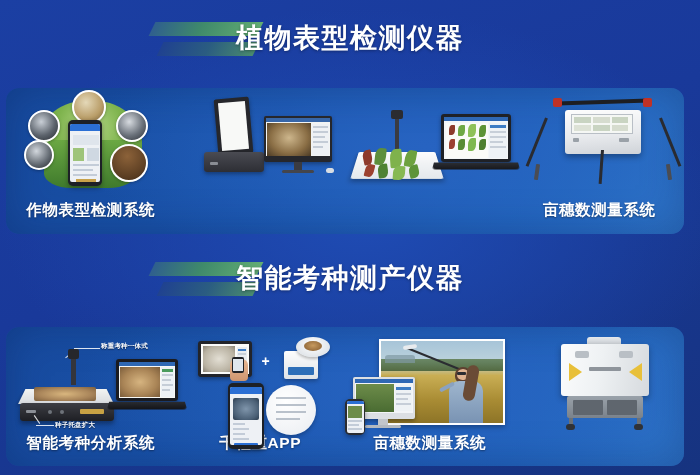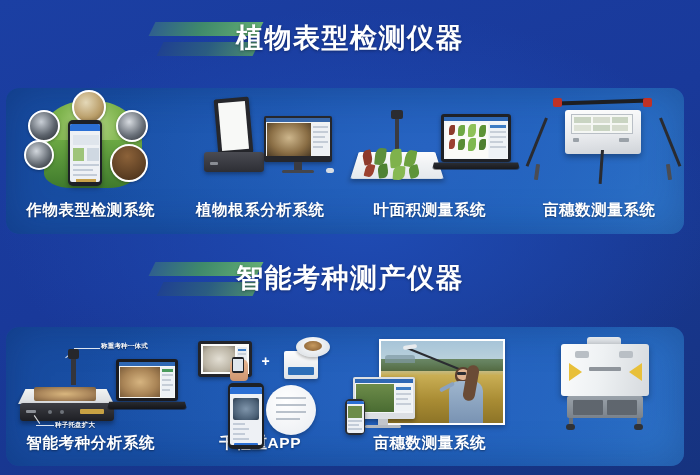--- a/index.html
+++ b/index.html
@@ -239,21 +239,20 @@
               <div class="abs" style="left:47px;top:13px;width:15px;height:2px;background:#c4ccd6;"></div>
               <div class="abs" style="left:47px;top:18px;width:12px;height:2px;background:#c4ccd6;"></div>
               <div class="abs" style="left:47px;top:23px;width:15px;height:2px;background:#c4ccd6;"></div>
               <div class="abs" style="left:47px;top:28px;width:10px;height:2px;background:#c4ccd6;"></div>
             </div>
           </div>
           <div class="abs mon-neck" style="left:118px;top:74px;width:8px;height:8px;"></div>
           <div class="abs mon-base" style="left:106px;top:82px;width:32px;height:3px;"></div>
           <div class="abs" style="left:150px;top:80px;width:8px;height:5px;background:#d8dde3;border-radius:4px;"></div>
         </div>
-        <div class="card-label">植物根系分析系统</div>
       </div>
 
       <div class="card">
         <div class="card-art">
 
           <div class="abs" style="left:46px;top:22px;width:12px;height:9px;background:#2b2c31;border-radius:2px;"></div>
           <div class="abs" style="left:50px;top:31px;width:4px;height:32px;background:#3a3b41;"></div>
 
           <div class="abs" style="left:10px;top:58px;width:84px;height:36px;background:linear-gradient(180deg,#fdfdfd 0%,#e4e8ec 100%);transform:perspective(120px) rotateX(42deg);border-radius:2px;box-shadow:0 3px 5px rgba(0,0,0,0.3);"></div>
           <div class="abs leaf" style="left:18px;top:62px;width:9px;height:15px;background:#8e3a2c;transform:rotate(-12deg);"></div>
@@ -280,21 +279,20 @@
               <div class="abs" style="left:45px;top:6px;width:18px;height:35px;background:#eef2f6;"></div>
               <div class="abs" style="left:46px;top:8px;width:16px;height:3px;background:#3d7cc4;"></div>
               <div class="abs" style="left:46px;top:14px;width:16px;height:2px;background:#c7cfd9;"></div>
               <div class="abs" style="left:46px;top:19px;width:16px;height:2px;background:#c7cfd9;"></div>
               <div class="abs" style="left:46px;top:24px;width:13px;height:2px;background:#c7cfd9;"></div>
               <div class="abs" style="left:46px;top:29px;width:16px;height:2px;background:#c7cfd9;"></div>
             </div>
           </div>
           <div class="abs" style="left:88px;top:74px;width:86px;height:8px;background:linear-gradient(180deg,#2c2e33 0%,#17181c 100%);border-radius:0 0 4px 4px;transform:perspective(90px) rotateX(30deg);"></div>
         </div>
-        <div class="card-label">叶面积测量系统</div>
       </div>
 
       <div class="card">
         <div class="card-art">
 
           <div class="abs" style="left:40px;top:12px;width:96px;height:4px;background:#1d1e22;border-radius:2px;transform:rotate(-2deg);"></div>
           <div class="abs" style="left:38px;top:10px;width:9px;height:9px;background:#c03226;border-radius:2px;"></div>
           <div class="abs" style="left:128px;top:10px;width:9px;height:9px;background:#c03226;border-radius:2px;"></div>
 
           <div class="abs" style="left:50px;top:22px;width:76px;height:44px;background:linear-gradient(175deg,#fdfdfd 0%,#e9ebee 55%,#cfd3d8 100%);border-radius:3px;box-shadow:0 3px 6px rgba(0,0,0,0.32);"></div>

